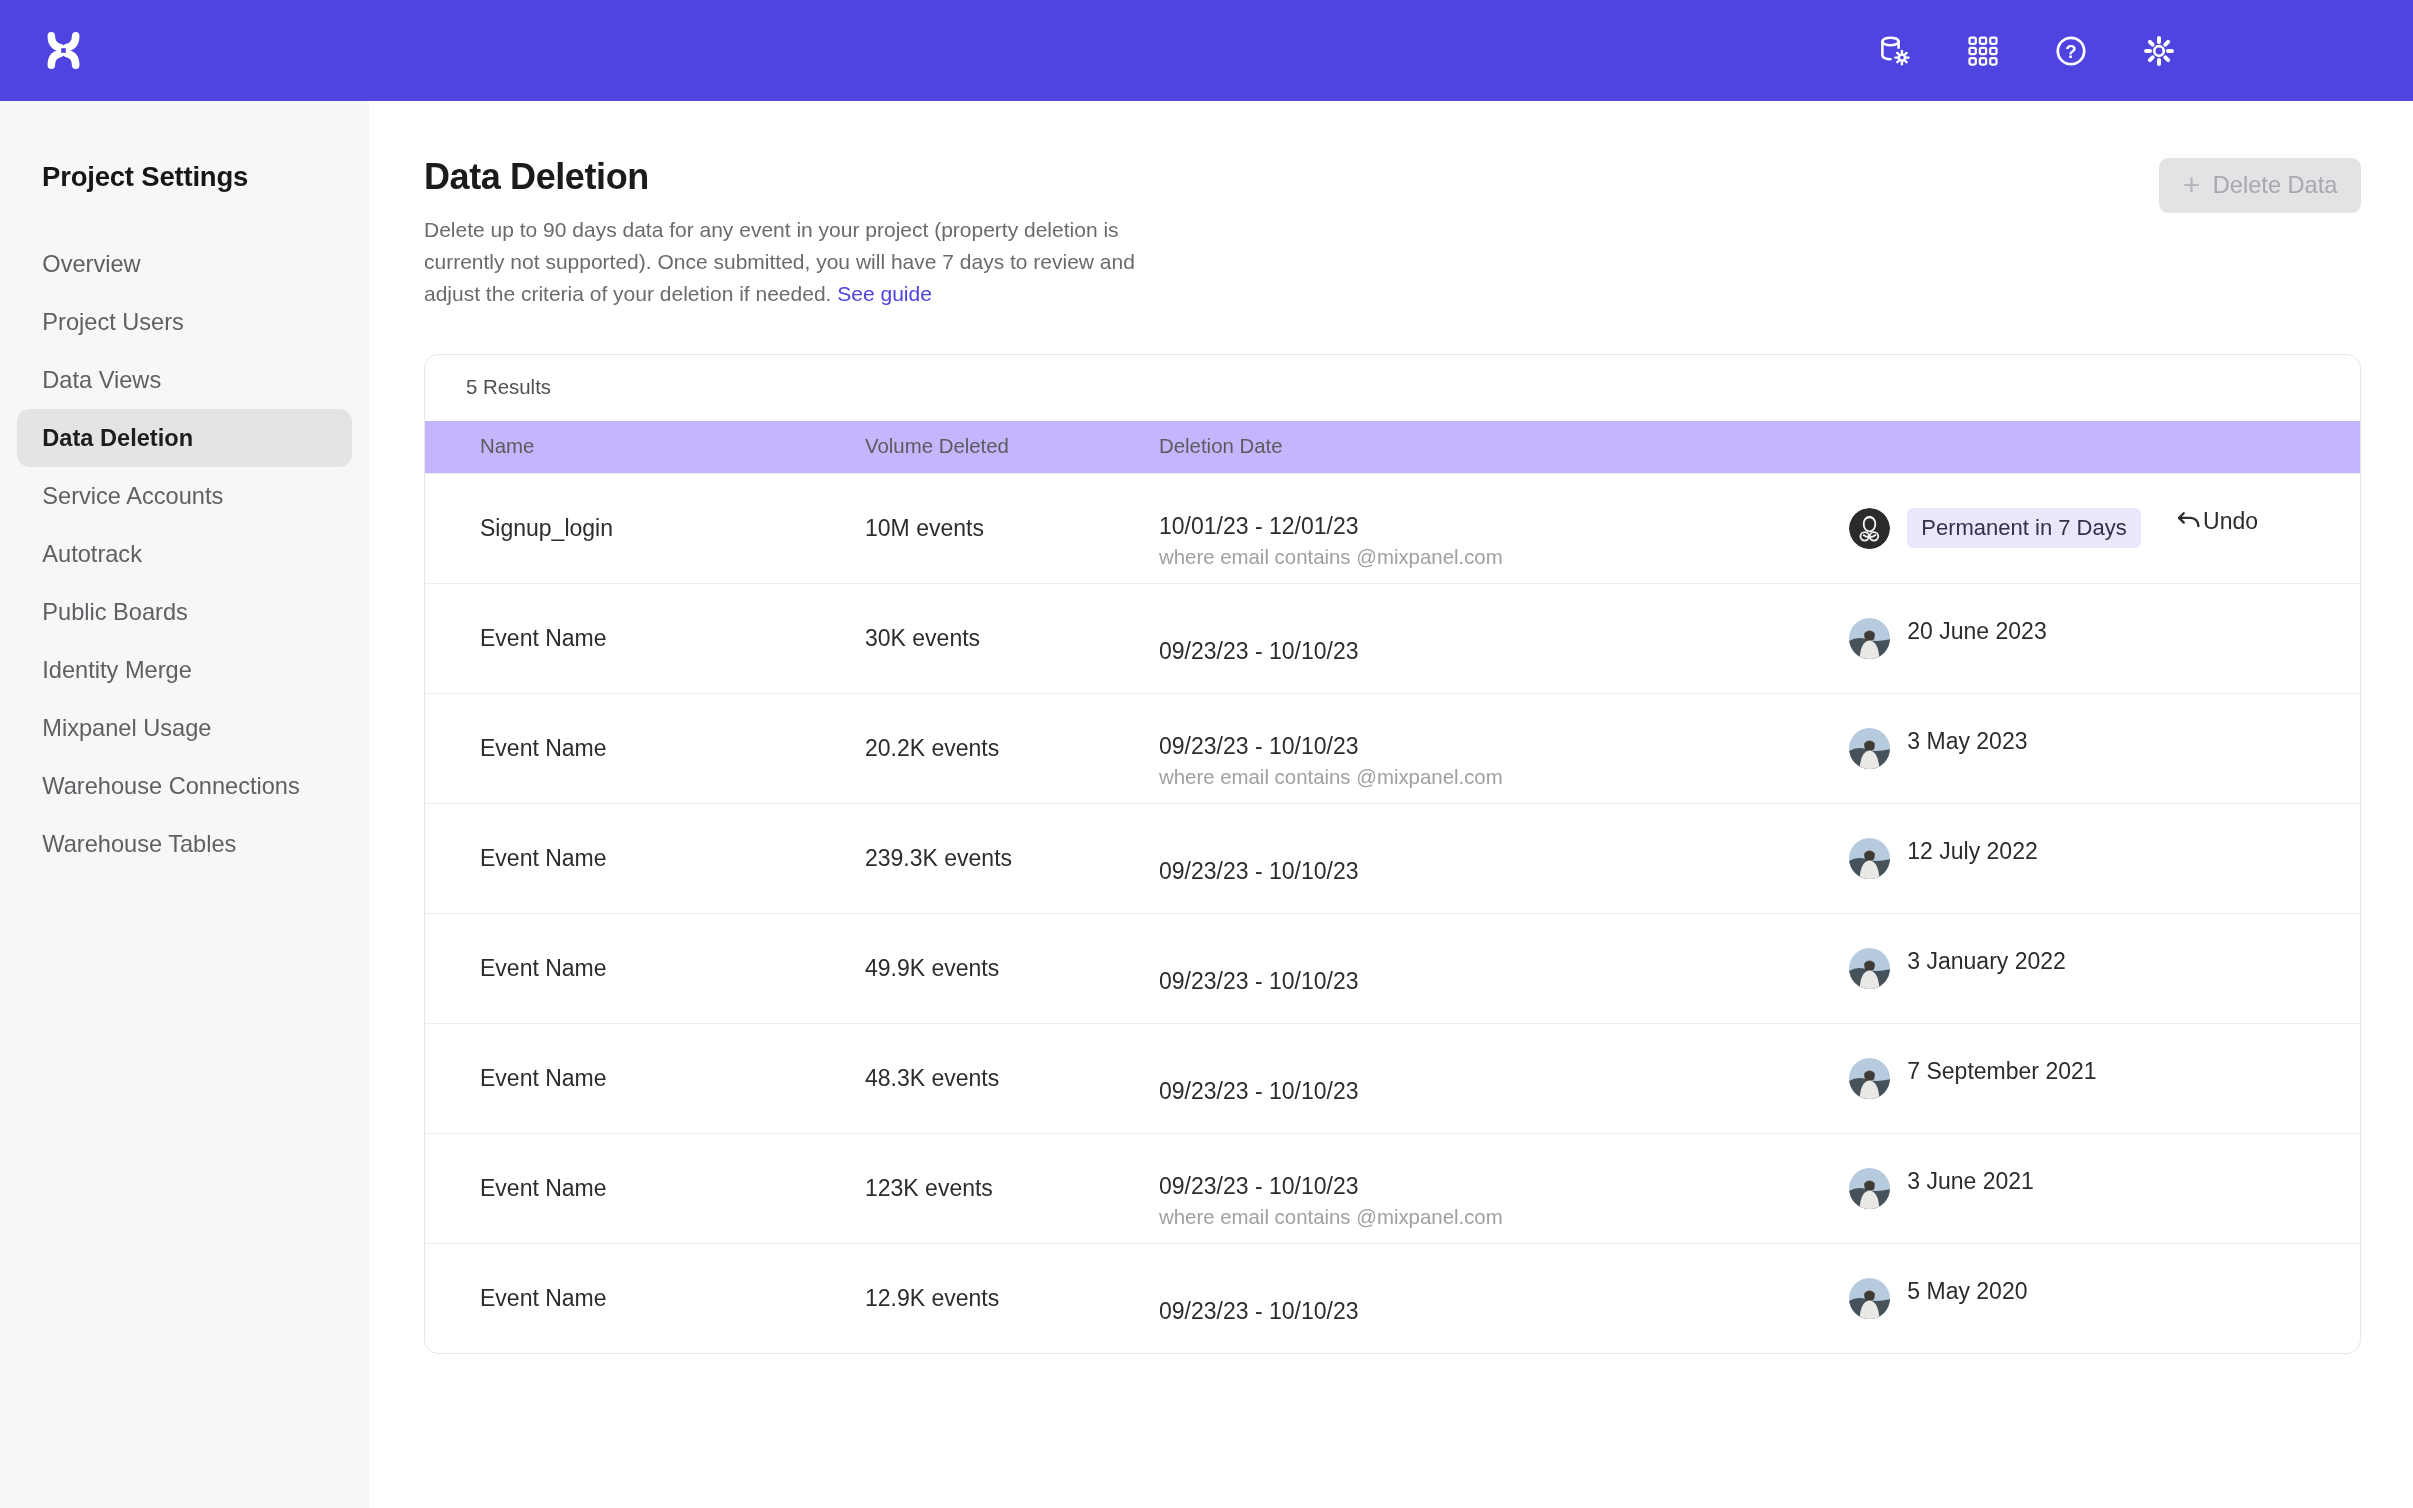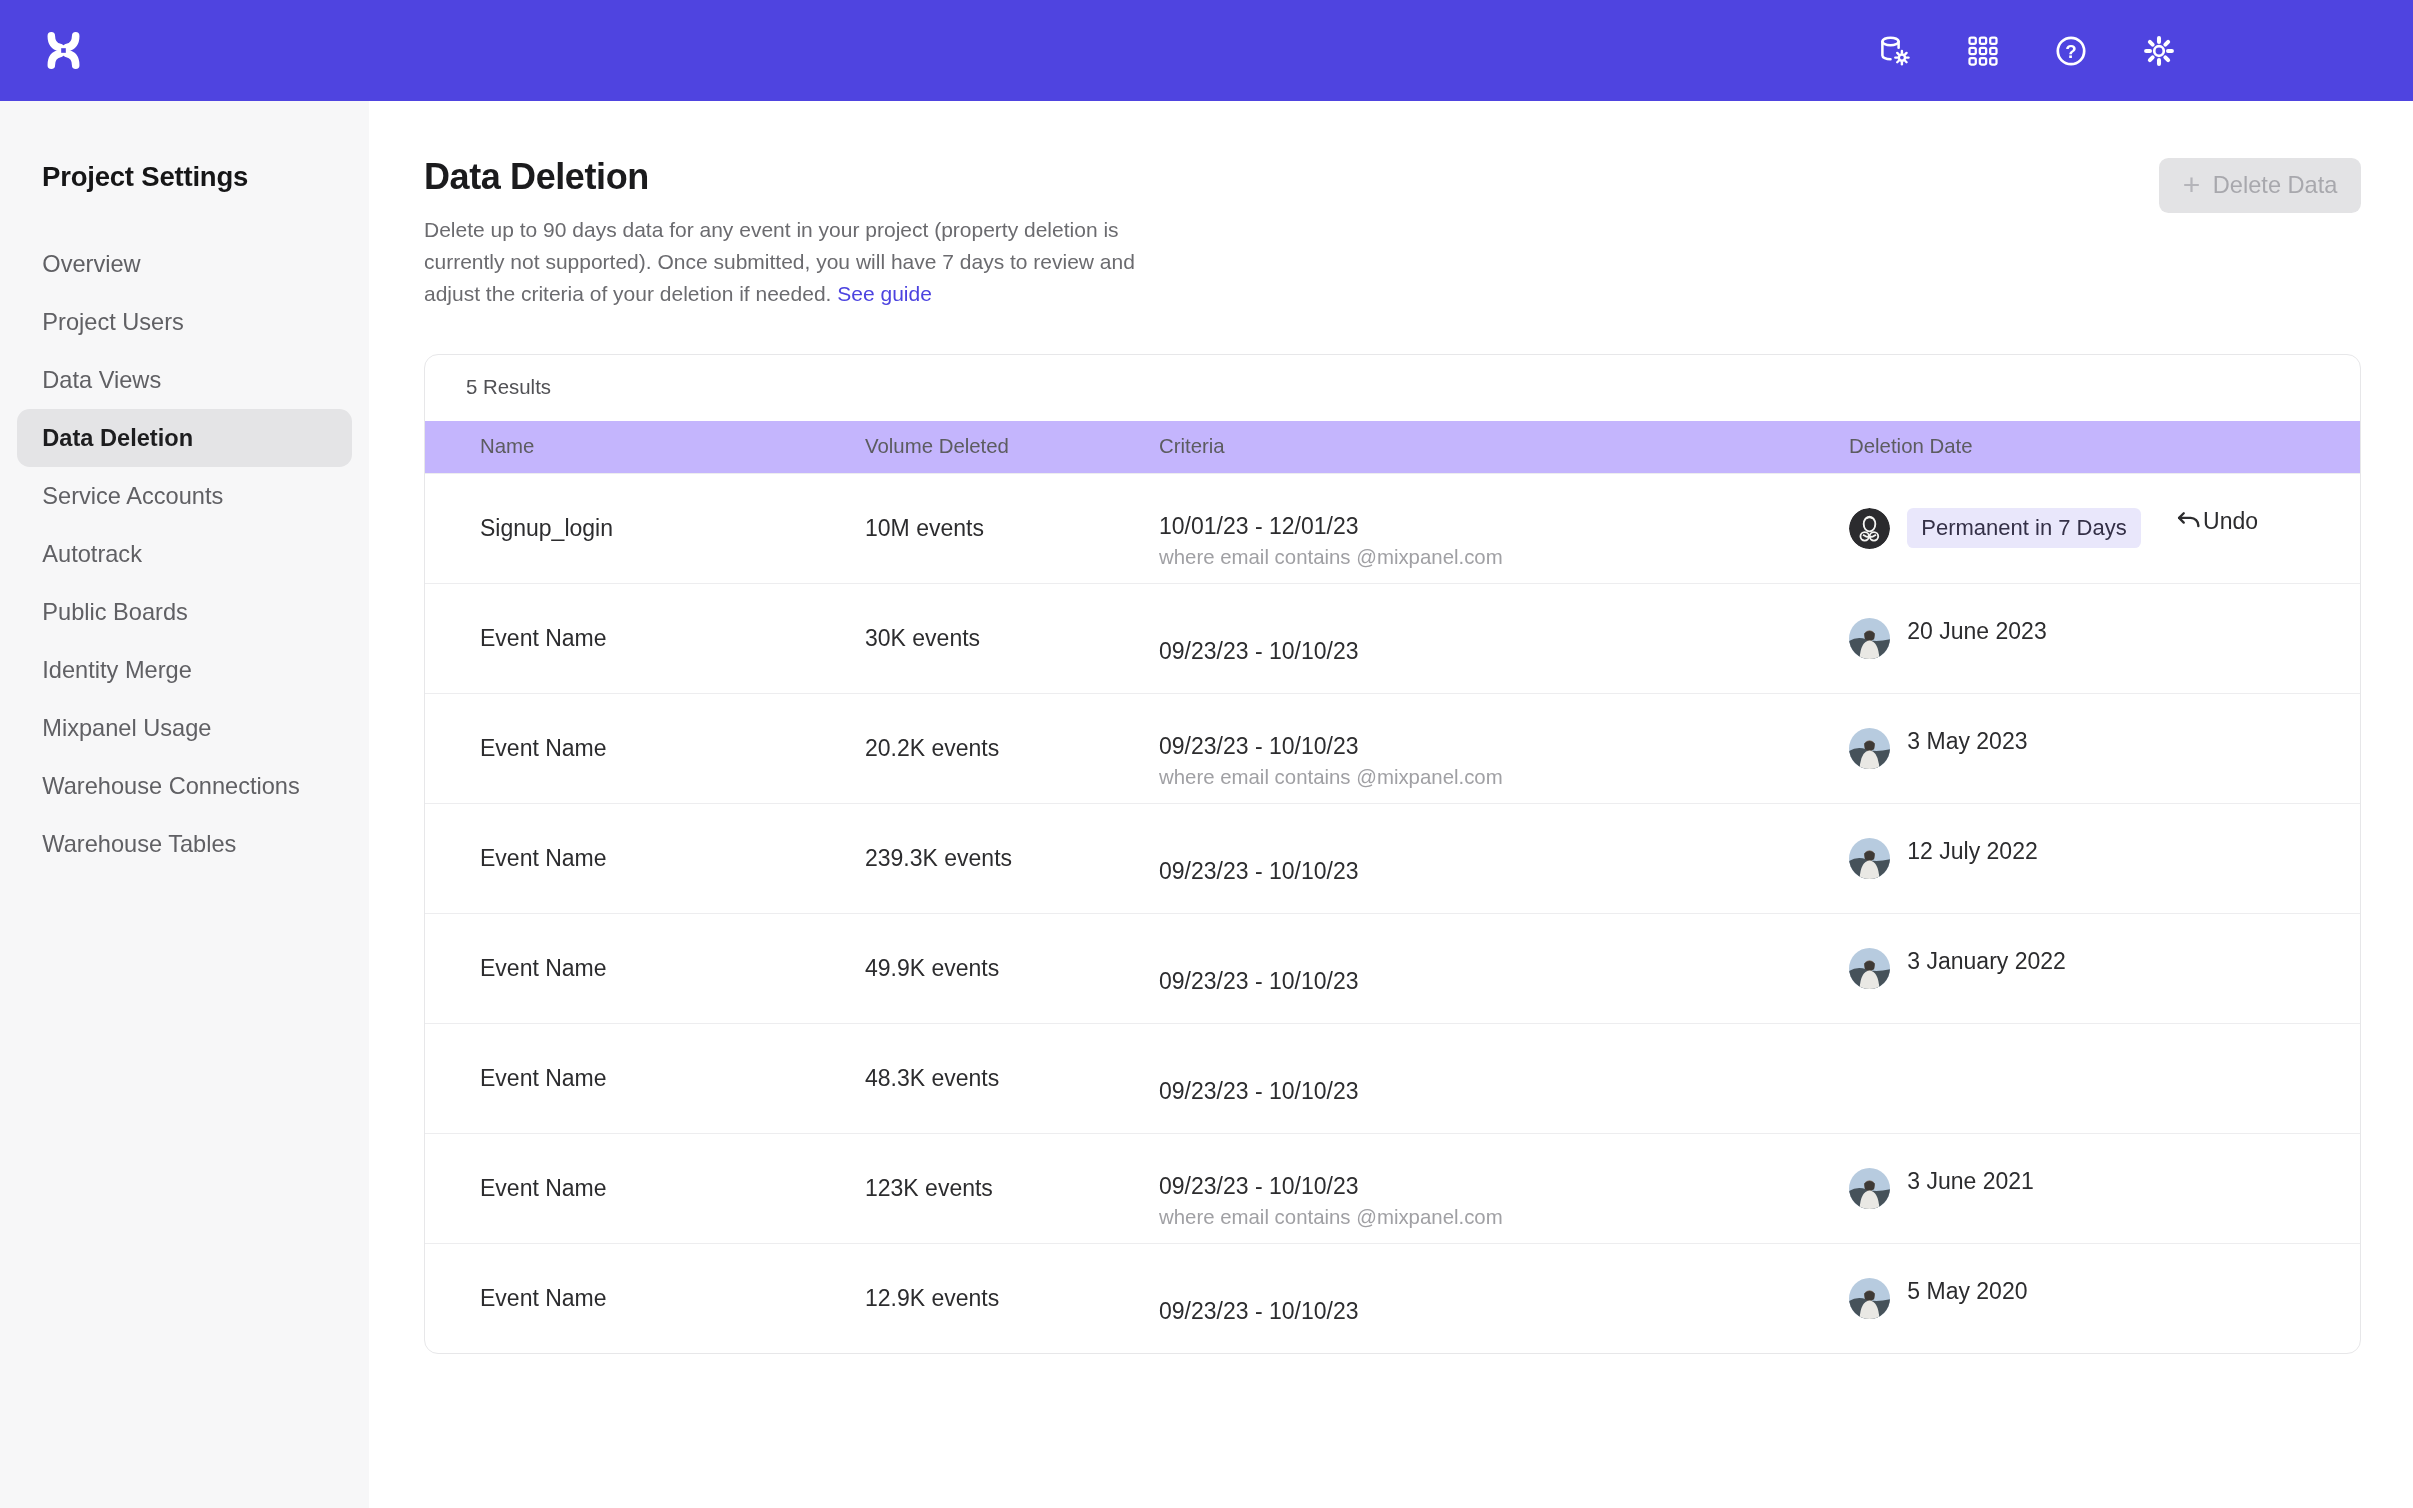--- a/index.html
+++ b/index.html
@@ -253,21 +253,20 @@
       <span class="plus">+</span>
       <span>Delete Data</span>
     </button>
   </div>
 
   <section class="card">
     <div class="results-row">5 Results</div>
     <div class="thead">
       <div>Name</div>
       <div>Volume Deleted</div>
-      <div>Criteria</div>
       <div>Deletion Date</div>
     </div>
     <div>
   <div class="trow">
     <div>Signup_login</div>
     <div>10M events</div>
     <div>
       <div class="criteria-main">10/01/23 - 12/01/23</div>
       <div class="criteria-sub">where email contains @mixpanel.com</div>
     </div>
@@ -393,20 +392,35 @@
     </div>
   </div>
 
   <div class="trow">
     <div>Event Name</div>
     <div>48.3K events</div>
     <div>
       <div class="criteria-main">09/23/23 - 10/10/23</div>
 
     </div>
+    <div class="deletion-cell">
+
+      <span class="avatar">
+        <svg viewBox="0 0 24 24">
+          <rect width="24" height="24" fill="#b7cbdf"></rect>
+          <path d="M0 13.5 Q5 10.5 10 12.5 T24 12.5 V24 H0 Z" fill="#46525a"></path>
+          <circle cx="12" cy="10.2" r="3.1" fill="#8a7a6e"></circle>
+          <path d="M8.9 9 q3.1 -2.8 6.2 0 l-0.4 3.4 q-2.7 1.6 -5.4 0 z" fill="#3e3a36"></path>
+          <path d="M12 13.2 q-5.2 0.4 -5.8 10.8 h11.6 q-0.6 -10.4 -5.8 -10.8" fill="#e9e8e4"></path>
+        </svg>
+      </span>
+
+      <span>7 September 2021</span>
+
+    </div>
   </div>
 
   <div class="trow">
     <div>Event Name</div>
     <div>123K events</div>
     <div>
       <div class="criteria-main">09/23/23 - 10/10/23</div>
       <div class="criteria-sub">where email contains @mixpanel.com</div>
     </div>
     <div class="deletion-cell">

